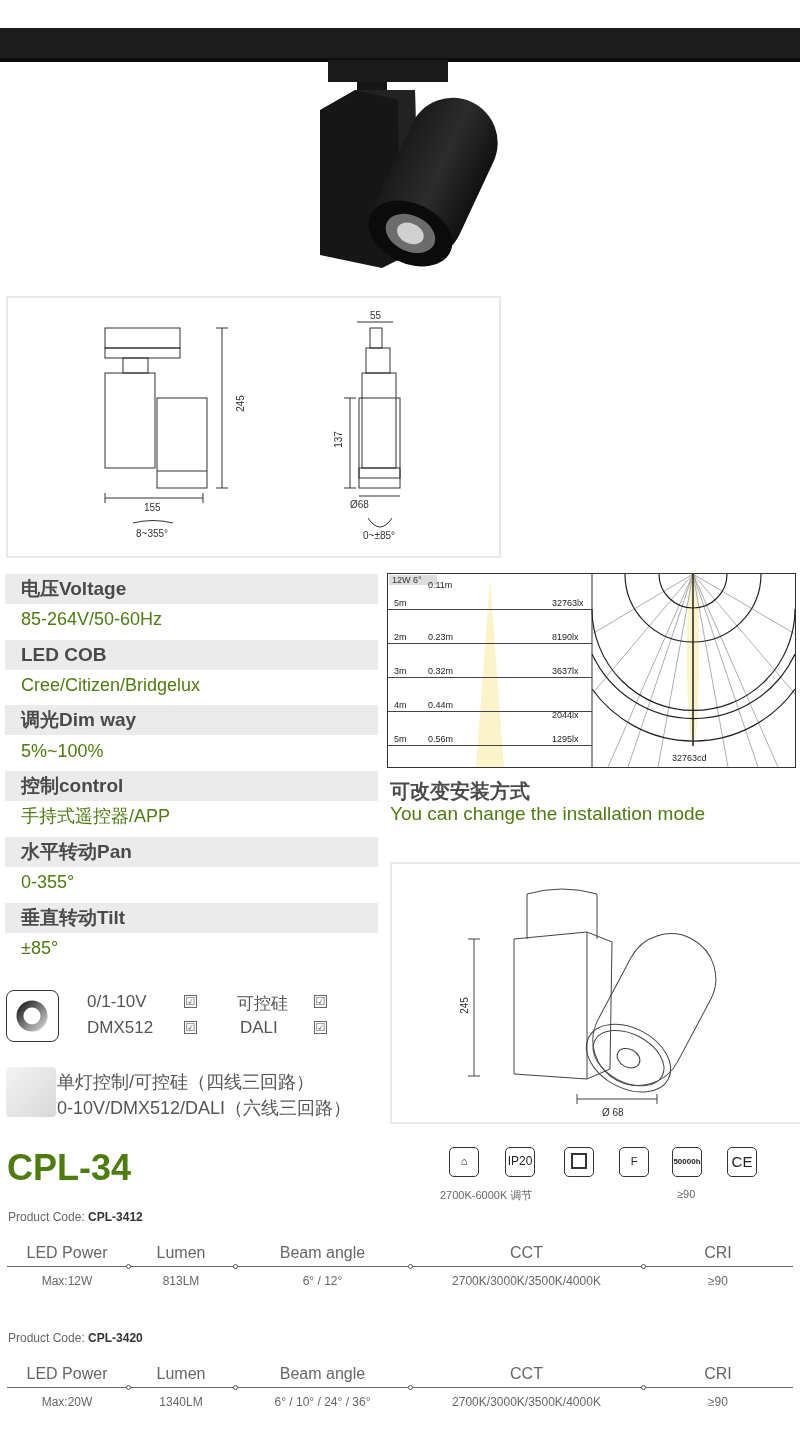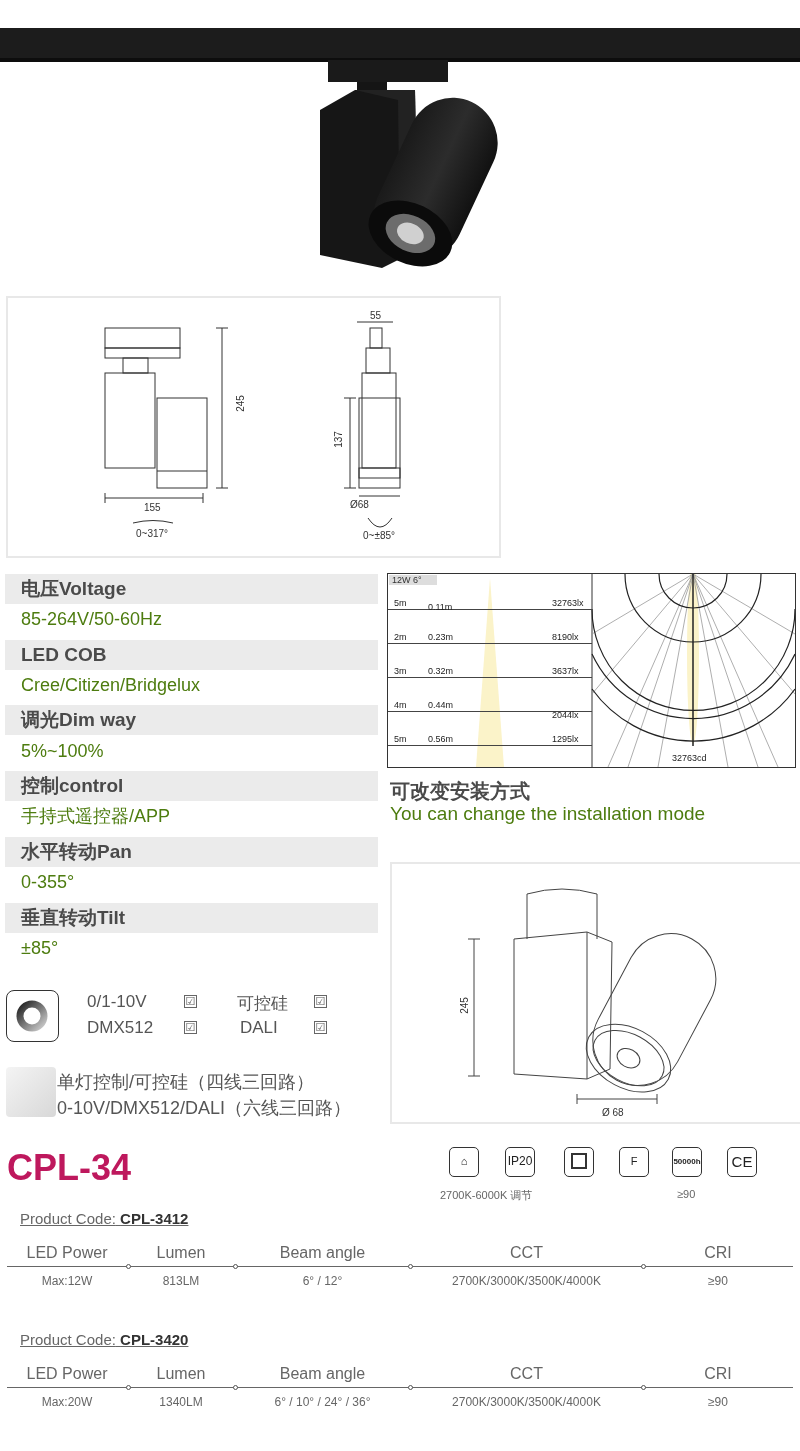--- a/index.html
+++ b/index.html
@@ -21,24 +21,24 @@
   .install-title { left:390px; top:778px; font-size:20px; font-weight:bold; color:#4a4a4a; }
   .install-sub { left:390px; top:803px; font-size:19px; color:#4d7c0f; }
   .installbox { left:390px; top:862px; width:472px; height:262px; border:2px solid #e8e8e8; }
   
   .ctrl-icon { left:6px; top:990px; width:53px; height:52px; border:1.5px solid #333; border-radius:8px; background:#fff; }
   .ctrl-lbl { position:absolute; font-size:17px; color:#555; }
   .chk { position:absolute; width:13px; height:13px; border:1px solid #666; font-size:11px; line-height:11px; text-align:center; color:#555; }
   .track-img { left:6px; top:1067px; width:50px; height:50px; background:linear-gradient(135deg,#f4f4f4,#d8d8d8); border-radius:4px; }
   .track-txt { position:absolute; left:57px; font-size:18px; color:#555; }
   
-  .model { left:7px; top:1147px; font-size:36px; font-weight:bold; color:#be185d; }
+  .model { left:7px; top:1147px; font-size:36px; font-weight:bold; color:#4d7c0f; }
   .cert { position:absolute; top:1147px; width:30px; height:30px; border:1.5px solid #333; border-radius:5px; font-size:11px; color:#222; text-align:center; line-height:27px; }
   .cert-cap { position:absolute; top:1188px; font-size:11px; color:#666; }
-  .pcode { position:absolute; left:20px; font-size:15px; color:#666;text-decoration:underline; }
+  .pcode { position:absolute; left:8px; font-size:12px; color:#666; }
   .pcode b { color:#333; font-weight:bold; }
   .th { position:absolute; font-size:16px; color:#666; text-align:center; }
   .td { position:absolute; font-size:12px; color:#666; text-align:center; }
   .tline { position:absolute; left:7px; width:786px; height:1px; background:#666; }
   .dot { position:absolute; width:5px; height:5px; border:1px solid #555; border-radius:50%; background:#fff; }
 </style>
 </head>
 <body>
 
 <div class="abs hero">
@@ -89,21 +89,21 @@
       <rect x="351" y="170" width="41" height="20"></rect>
       <line x1="342" y1="100" x2="342" y2="190"></line>
       <line x1="336" y1="100" x2="348" y2="100"></line>
         <line x1="336" y1="190" x2="348" y2="190"></line>
       <line x1="351" y1="198" x2="392" y2="198"></line>
       <path d="M360 220 Q372 238 384 220"></path>
     </g>
   </svg>
   <span class="dimtxt" style="left:224px;top:100px;transform:rotate(-90deg)">245</span>
   <span class="dimtxt" style="left:136px;top:204px">155</span>
-  <span class="dimtxt" style="left:128px;top:230px">0~317°</span>
+  <span class="dimtxt" style="left:128px;top:230px">8~355°</span>
   <span class="dimtxt" style="left:362px;top:12px">55</span>
   <span class="dimtxt" style="left:322px;top:136px;transform:rotate(-90deg)">137</span>
   <span class="dimtxt" style="left:342px;top:201px">Ø68</span>
   <span class="dimtxt" style="left:355px;top:232px">0~±85°</span>
 </div>
 
 <div>
   <div class="spec-head" style="top:574px">电压Voltage</div>
   <div class="spec-val" style="top:608px">85-264V/50-60Hz</div>
   <div class="spec-head" style="top:640px">LED COB</div>
@@ -144,21 +144,21 @@
     </g>
     <line x1="305" y1="0" x2="305" y2="172" stroke="#222" stroke-width="1.5"></line>
   </svg>
   <div class="beam-tag">12W  6°</div>
   <div class="beam-row" style="top:35px"></div>
   <div class="beam-row" style="top:69px"></div>
   <div class="beam-row" style="top:103px"></div>
   <div class="beam-row" style="top:137px"></div>
   <div class="beam-row" style="top:171px"></div>
   <span class="beam-txt" style="left:6px;top:24px">5m</span>
-  <span class="beam-txt" style="left:40px;top:28px">0.11m</span>
+  <span class="beam-txt" style="left:40px;top:6px">0.11m</span>
   <span class="beam-txt" style="left:164px;top:24px">32763lx</span>
   <span class="beam-txt" style="left:6px;top:58px">2m</span>
   <span class="beam-txt" style="left:40px;top:58px">0.23m</span>
   <span class="beam-txt" style="left:164px;top:58px">8190lx</span>
   <span class="beam-txt" style="left:6px;top:92px">3m</span>
   <span class="beam-txt" style="left:40px;top:92px">0.32m</span>
   <span class="beam-txt" style="left:164px;top:92px">3637lx</span>
   <span class="beam-txt" style="left:6px;top:126px">4m</span>
   <span class="beam-txt" style="left:40px;top:126px">0.44m</span>
   <span class="beam-txt" style="left:164px;top:136px">2044lx</span>

